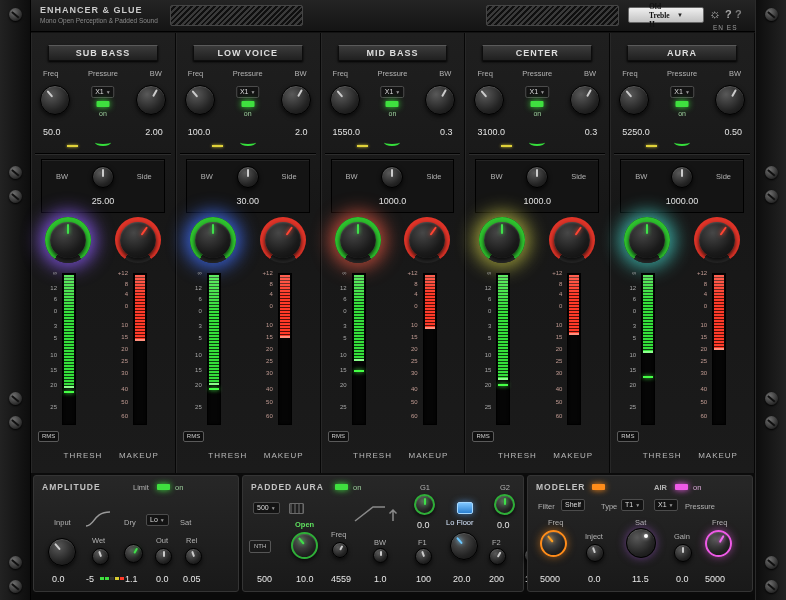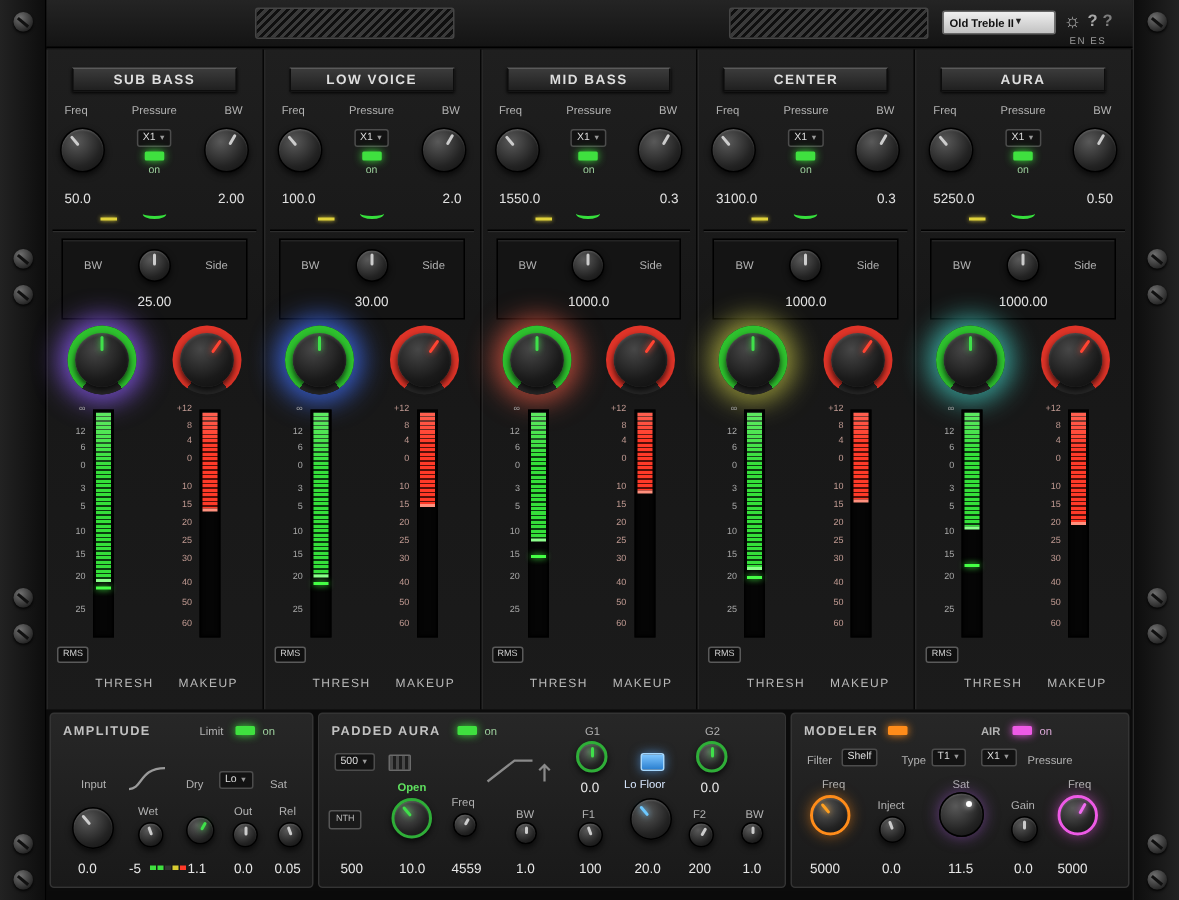--- a/index.html
+++ b/index.html
@@ -20,21 +20,21 @@
   #brand { position:absolute; left:9px; top:5px; }
   #brand-name { font-size:9px; font-weight:bold; color:#c9c9c9; letter-spacing:1px; display:block; }
   #brand-tag { font-size:6.5px; color:#8a8a8a; display:block; margin-top:2px; }
   .grille { position:absolute; top:5px; height:21px; width:133px; border:1px solid #454545; border-radius:2px;
     background:repeating-linear-gradient(135deg,#3a3a3a 0 2px,#0f0f0f 2px 4px); }
   #grille-1 { left:139px; } #grille-2 { left:455px; }
   #title-plate { position:absolute; left:279px; top:3px; width:172px; height:25px; background:#040404;
     border:1px solid #767676; box-shadow:inset 0 0 0 2px #000; display:flex; align-items:center; justify-content:center; }
   #title-plate span { color:#f2f2f2; font-weight:bold; font-size:11px; letter-spacing:3px; }
   #preset-select { position:absolute; left:597px; top:7px; width:76px; height:16px; background:linear-gradient(#efefef,#c2c2c2);
-    border:1px solid #666; border-radius:2px; display:flex; align-items:center; padding:0 4px; }
+    border:1px solid #666; border-radius:2px; display:flex; align-items:center; padding:0 20px;font-family:Liberation Serif, serif; }
   #preset-select .pname { font-size:7.5px; font-weight:bold; color:#111; }
   #preset-select .caret { font-size:6px; color:#222; }
   #gear { position:absolute; left:678px; top:6px; font-size:13px; color:#b5b5b5; }
   .qmark { position:absolute; top:8px; font-size:11px; font-weight:bold; color:#a8a8a8; }
   #q1 { left:694px; } #q2 { left:704px; color:#7d7d7d; }
   #lang { position:absolute; left:682px; top:24px; font-size:6.5px; color:#9a9a9a; letter-spacing:1px; }
 
   
   #bands { position:absolute; left:31px; right:31px; top:33px; height:440px; display:flex; background:#1a1a1a; }
   .band { position:relative; flex:1; border-right:1px solid #060606; box-shadow:inset 1px 0 0 #272727;
@@ -108,21 +108,21 @@
     repeating-linear-gradient(to bottom, #ff3a28 0 2px, #55100a 2px 3px); border-bottom:2px solid #ff907e; }
   .peakline { position:absolute; left:1px; right:1px; height:2px; background:#45ff45; box-shadow:0 0 4px #45ff45; }
   .rms-badge { position:absolute; left:1px; bottom:1px; background:#0f0f0f; border:1px solid #5a5a5a; border-radius:2px;
     padding:0 3px; font-size:6px; line-height:9px; color:#cfcfcf; }
   .footlbl { position:absolute; top:418px; width:50%; text-align:center; font-size:8px; color:#b8b8b8; letter-spacing:1px; }
   .foot-thresh { left:16px; } .foot-makeup { left:50%; }
 
   
   #bottom { position:absolute; left:31px; right:31px; top:473px; height:121px; display:flex; gap:3px; background:#0b0b0b; padding:2px; }
   .panel { position:relative; background:linear-gradient(#272727,#191919); border:1px solid #343434; border-radius:3px; }
-  #panel-amplitude { width:176px; }
+  #panel-amplitude { width:206px; }
   #panel-aura { flex:1; }
   #panel-injector { width:226px; }
   .ptitle { position:absolute; left:8px; top:6px; font-size:8.5px; font-weight:bold; color:#c2c2c2; letter-spacing:1px; }
   .plbl { position:absolute; font-size:7.5px; color:#b2b2b2; }
   .pval { position:absolute; font-size:9px; color:#e8e8e8; }
   .pled { position:absolute; }
   .abs { position:absolute; }
   .small-btn { position:absolute; background:#1a1a1a; border:1px solid #565656; border-radius:2px; color:#bbb; font-size:6px; padding:2px 4px; line-height:7px; }
   .blue-btn { position:absolute; width:16px; height:12px; background:linear-gradient(#7ec6ff,#2a7fd0); border:1px solid #a5d8ff;
     border-radius:2px; box-shadow:0 0 7px rgba(90,170,255,.65); }
@@ -159,20 +159,24 @@
     <div class="screw" style="top:8px"></div>
     <div class="screw" style="top:166px"></div>
     <div class="screw" style="top:190px"></div>
     <div class="screw" style="top:392px"></div>
     <div class="screw" style="top:416px"></div>
     <div class="screw" style="top:556px"></div>
     <div class="screw" style="top:580px"></div>
   </div>
 
   <div id="header">
+    <div id="brand">
+      <span id="brand-name">ENHANCER &amp; GLUE</span>
+      <span id="brand-tag">Mono Open Perception &amp; Padded Sound</span>
+    </div>
     <div class="grille" id="grille-1"></div>
     <div class="grille" id="grille-2"></div>
     <div id="preset-select">
       <span class="pname">Old Treble II</span>
       <span class="caret">▼</span>
     </div>
     <span id="gear">☼</span>
     <span class="qmark" id="q1">?</span>
     <span class="qmark" id="q2">?</span>
     <span id="lang">EN ES</span>

